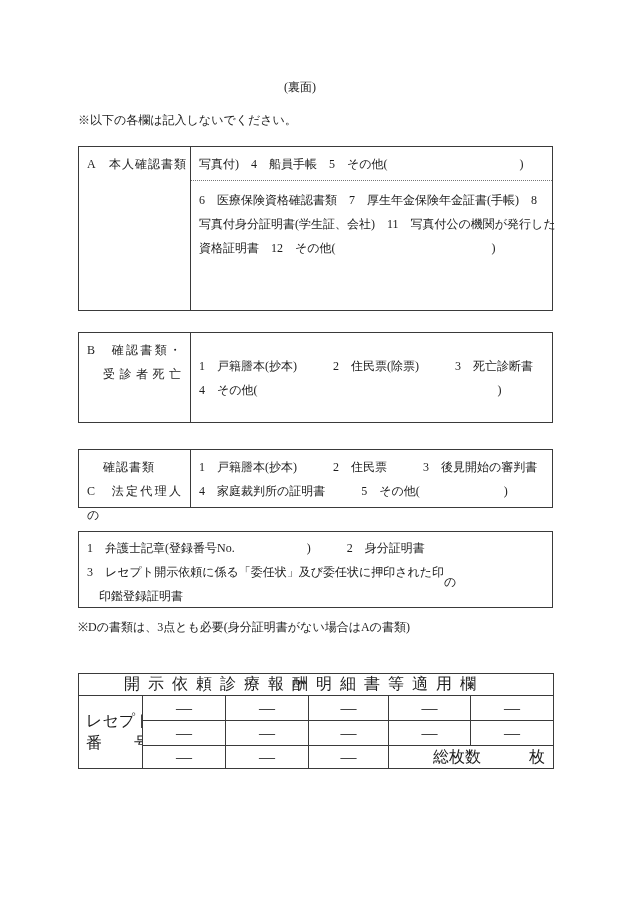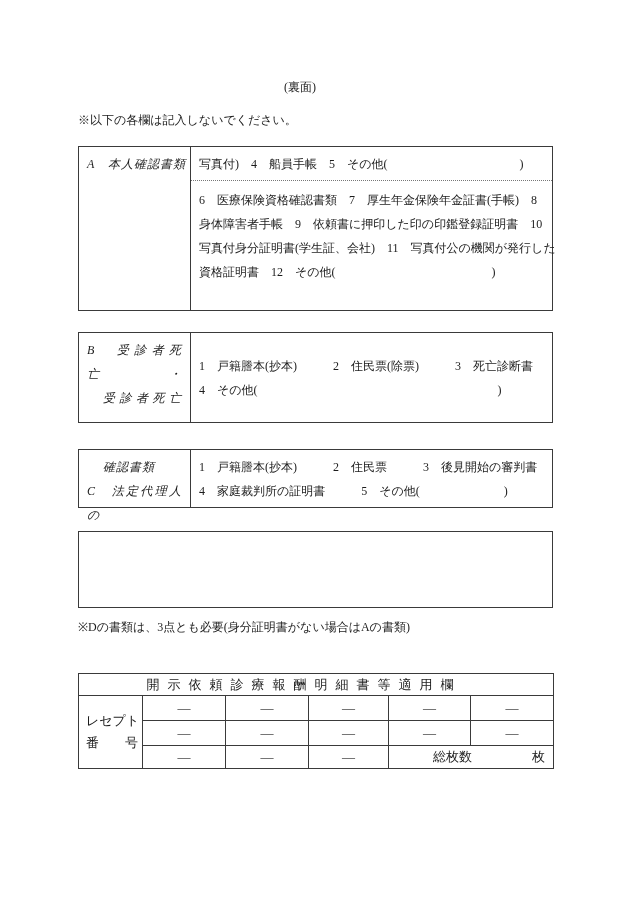--- a/index.html
+++ b/index.html
@@ -27,21 +27,20 @@
     line-height:24px;
   }
   .tbl-a { top:146px; height:165px; }
   .tbl-b { top:332px; height:91px; }
   .tbl-c { top:449px; height:59px; }
   .tbl-d { top:531px; height:77px; }
   .lbl {
     width:112px; flex:0 0 112px; box-sizing:border-box;
     border-right:1px solid #3a3a3a;
     padding:5px 8px 0 8px;
-    font-style:italic;
   }
   .lline { white-space:nowrap; letter-spacing:1px; }
   .lline.just { text-align:justify; text-align-last:justify; white-space:normal; letter-spacing:1px; }
   .lline.cont { padding-left:16px; }
   .lline.cont.just { padding-left:16px; }
   .cnt {
     flex:1 1 auto; display:flex; flex-direction:column; box-sizing:border-box;
     min-width:0;
   }
   .part { padding:5px 8px 4px 8px; }
@@ -50,21 +49,21 @@
   .cnt.center .tline { padding:0; }
   .cnt.pad { padding:4px 8px; }
   .tline { white-space:nowrap; }
   .indent1 { text-indent:12px; }
   .hang { position:relative; top:10px; }
   .noted { position:absolute; top:619px; left:78px; line-height:16px; }
   
   .receipt {
     position:absolute; top:673px; left:78px;
     width:475px; border-collapse:collapse; table-layout:fixed;
-    font-size:13px; color:#1c1c1c;
+    font-size:16px; color:#1c1c1c;
   }
   .receipt td {
     border:1px solid #3a3a3a; padding:0; vertical-align:middle;
     overflow:hidden;
   }
   .receipt .hrow td { height:21px; }
   .receipt .drow td { height:24px; }
   .receipt .lrow td { height:22px; }
   .rhead { text-align:center; letter-spacing:8px; padding-right:24px; white-space:nowrap; }
   .rlabel-inner { padding:0 7px; }
@@ -83,50 +82,56 @@
   <div class="tbl tbl-a">
     <div class="lbl">
       <div class="lline">A　本人確認書類</div>
     </div>
     <div class="cnt">
       <div class="part p1">
         <div class="tline">写真付)　4　船員手帳　5　その他(　　　　　　　　　　　)</div>
       </div>
       <div class="part p2">
         <div class="tline">6　医療保険資格確認書類　7　厚生年金保険年金証書(手帳)　8</div>
-        <div class="tline">身体障害者手帳　9　依頼書に押印した印の印鑑登録証明書　10</div>
         <div class="tline">写真付身分証明書(学生証、会社)　11　写真付公の機関が発行した</div>
         <div class="tline">資格証明書　12　その他(　　　　　　　　　　　　　)</div>
       </div>
     </div>
   </div>
 
   <div class="tbl tbl-b">
     <div class="lbl">
-      <div class="lline just">B　受診者死亡・</div>
+      <div class="lline just">B　確認書類・</div>
       <div class="lline cont just">受診者死亡</div>
     </div>
     <div class="cnt center">
       <div class="tline">1　戸籍謄本(抄本)　　　2　住民票(除票)　　　3　死亡診断書</div>
       <div class="tline">4　その他(　　　　　　　　　　　　　　　　　　　　)</div>
     </div>
   </div>
 
   <div class="tbl tbl-c">
     <div class="lbl">
       <div class="lline cont">確認書類</div>
       <div class="lline just">C　法定代理人の</div>
     </div>
     <div class="cnt center">
       <div class="tline">1　戸籍謄本(抄本)　　　2　住民票　　　3　後見開始の審判書</div>
       <div class="tline">4　家庭裁判所の証明書　　　5　その他(　　　　　　　)</div>
     </div>
   </div>
 
   <div class="tbl tbl-d">
+    <div class="cnt pad">
+      <div class="tline">1　弁護士記章(登録番号No.　　　　　　)　　　2　身分証明書</div>
+      <div class="tline">
+        <span>3　レセプト開示依頼に係る「委任状」及び委任状に押印された印</span><span class="hang">の</span>
+      </div>
+      <div class="tline indent1">印鑑登録証明書</div>
+    </div>
   </div>
 
   <div class="noted">※Dの書類は、3点とも必要(身分証明書がない場合はAの書類)</div>
 
   <table class="receipt">
       <colgroup>
         <col style="width: 64px;">
         <col style="width: 83px;">
         <col style="width: 83px;">
         <col style="width: 80px;">

